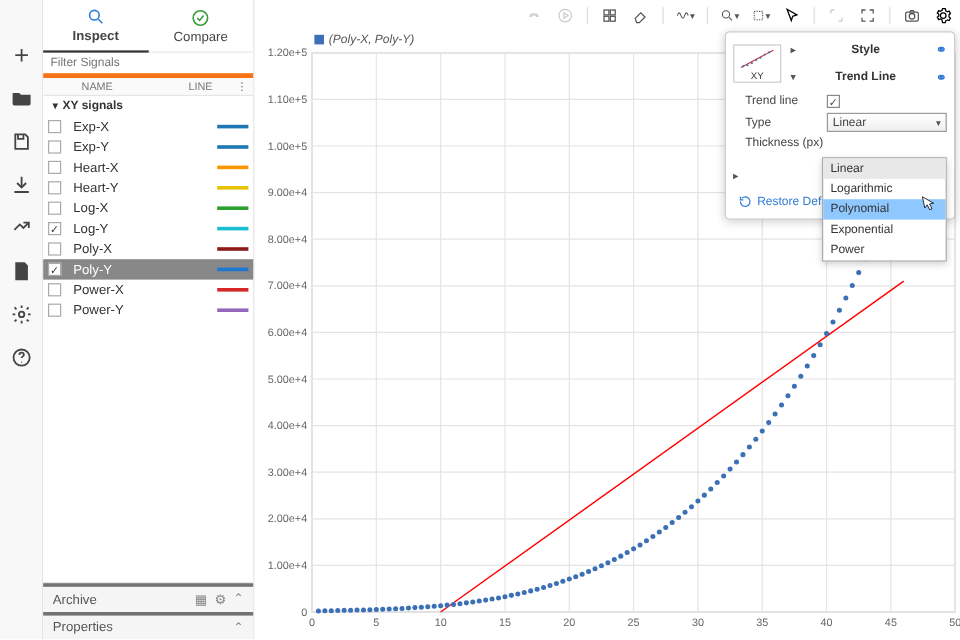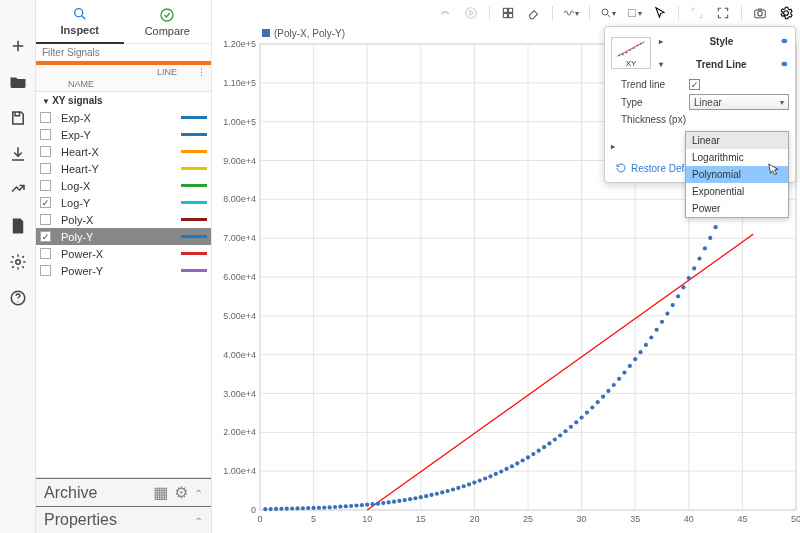--- a/index.html
+++ b/index.html
@@ -12,46 +12,46 @@
   .rail svg { width: 18px; height: 18px; fill: none; stroke: #444; stroke-width: 2; }
 
   
   .sig-col { width: 176px; border-right: 1px solid #e5e5e5; display: flex; flex-direction: column; background: #fff; }
   .sig-tabs { display: flex; height: 44px; }
   .sig-tab { flex: 1; display: flex; flex-direction: column; align-items: center; justify-content: center; gap: 2px; cursor: pointer; font-size: 11px; color: #444; border-bottom: 1px solid #e5e5e5; }
   .sig-tab.active { border-bottom: 2px solid #333; font-weight: bold; }
   .sig-tab svg { width: 16px; height: 16px; }
   .filter-inp { border: none; border-bottom: 4px solid #f97316; padding: 3px 6px; font-size: 10px; color: #888; width: 100%; outline: none; }
   .sig-head { display: flex; font-size: 9px; color: #777; padding: 2px 6px; border-bottom: 1px solid #e5e5e5; background: #fafafa; }
-  .sig-head .col-name { flex: 1; margin-left: 26px; margin-top: 12px; }
+  .sig-head .col-name { flex: 1; margin-left: 26px; }
   .sig-head .col-line { width: 40px; }
   .sig-group { font-size: 10px; font-weight: bold; padding: 3px 6px; cursor: pointer; }
   .sig-group::before { content: "▼ "; font-size: 8px; }
   .sig-row { display: flex; align-items: center; height: 17px; padding: 0 4px; gap: 4px; cursor: pointer; }
   .sig-row.sel { background: #888; color: #fff; }
   .sig-cb { width: 11px; height: 11px; border: 1px solid #aaa; background: #fff; display: inline-flex; align-items: center; justify-content: center; font-size: 9px; color: #333; }
   .sig-cb.checked::after { content: "✓"; }
   .sig-name { flex: 1; margin-left: 6px; overflow: hidden; text-overflow: ellipsis; white-space: nowrap; }
   .sig-swatch { width: 26px; height: 3px; }
   .sig-spacer { flex: 1; }
   .sig-footer { border-top: 1px solid #e5e5e5; }
-  .sig-footer-row { display: flex; justify-content: space-between; align-items: center; padding: 4px 8px; font-size: 16px; color: #555; background: #f5f5f5; cursor: pointer; border-top: 1px solid #737373; }
+  .sig-footer-row { display: flex; justify-content: space-between; align-items: center; padding: 4px 8px; font-size: 11px; color: #555; background: #f5f5f5; cursor: pointer; border-top: 3px solid #737373; }
   .sig-footer-row .ficons { display: flex; gap: 6px; color: #888; }
   .caret-up::after { content: "⌃"; font-size: 10px; color: #888; }
 
   
   .plot-col { flex: 1; position: relative; display: flex; flex-direction: column; }
   .plot-toolbar { height: 26px; display: flex; justify-content: flex-end; align-items: center; gap: 10px; padding: 0 6px; color: #555; }
   .plot-toolbar .tb-ic { width: 16px; height: 16px; display: flex; align-items: center; justify-content: center; cursor: pointer; }
   .plot-toolbar .tb-ic.disabled { color: #ccc; cursor: default; }
   .plot-toolbar .sep { width: 1px; height: 14px; background: #ddd; }
   .plot-toolbar svg { width: 14px; height: 14px; fill: none; stroke: currentColor; stroke-width: 1.8; }
   .drop::after { content: " ▾"; font-size: 8px; }
 
-  .legend-bar { padding-left: 50px; height: 14px; font-size: 10px; color: #555; display: flex; align-items: center; gap: 4px; }
+  .legend-bar { padding-left: 50px; height: 14px; font-size: 10px; color: #555; display: flex; align-items: center; gap: 4px; font-style: italic; }
   .legend-sw { width: 8px; height: 8px; background: #3b6fb6; display: inline-block; }
 
   .chart-wrap { position: relative; flex: 1; }
   .chart-svg { position: absolute; inset: 0; }
 
   
   .panel { position: absolute; top: 26px; right: 4px; width: 192px; background: #fff; border: 1px solid #ccc; border-radius: 4px; box-shadow: 0 2px 8px rgba(0,0,0,0.18); padding: 6px; font-size: 10px; z-index: 10; }
   .panel .row { display: flex; align-items: center; margin-bottom: 6px; gap: 4px; }
   .panel .thumb { width: 40px; height: 32px; border: 1px solid #ccc; display: flex; flex-direction: column; align-items: center; justify-content: center; position: relative; margin-right: 4px; padding-top: 2px; }
   .panel .thumb-label { font-size: 8px; margin-top: 1px; text-align: left; }

